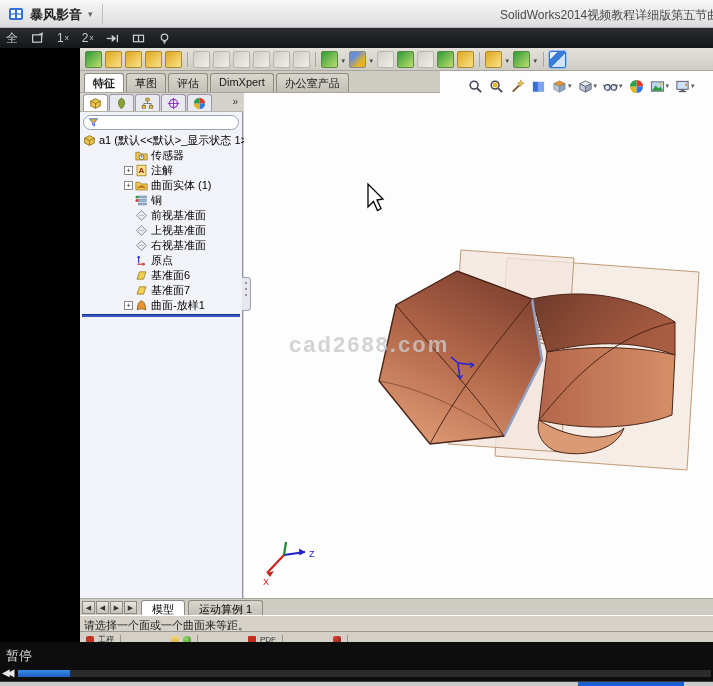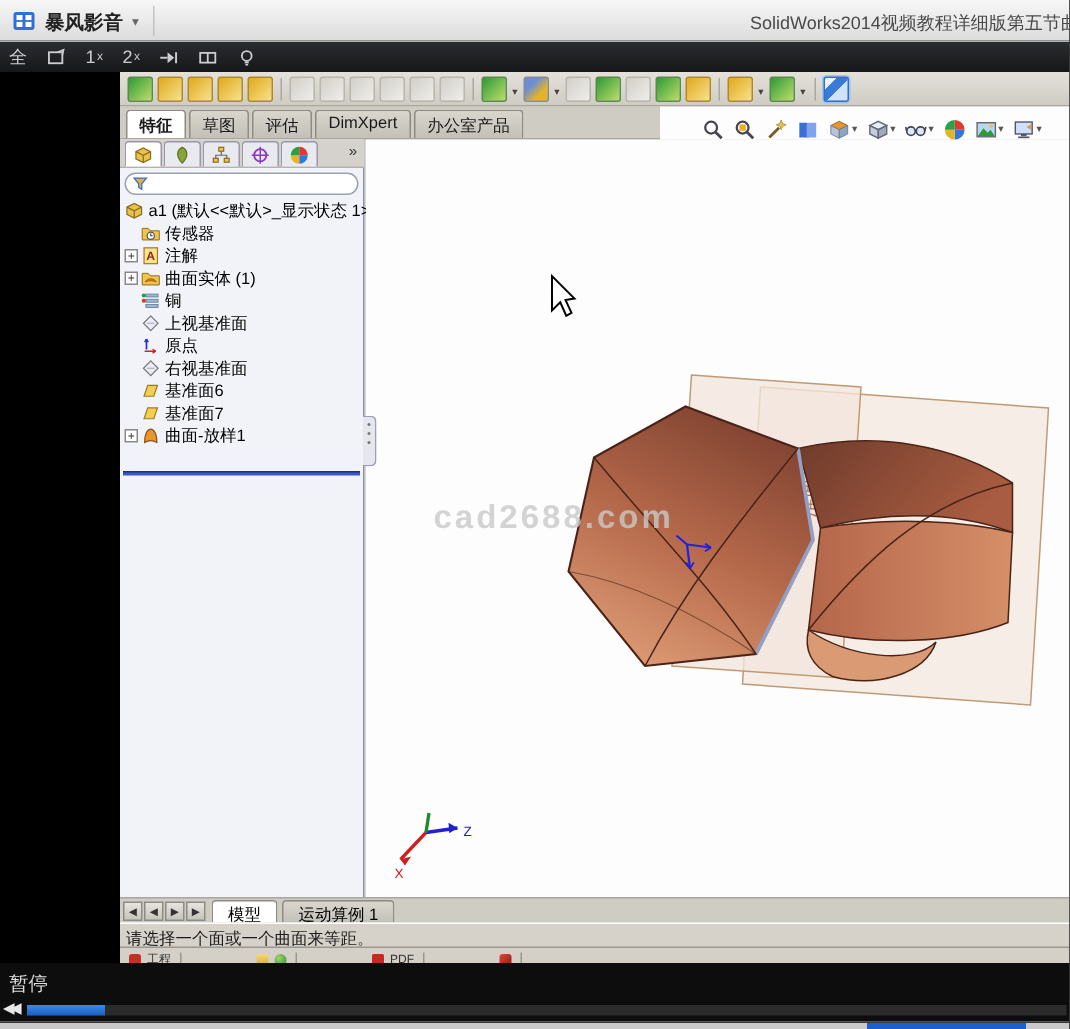--- a/index.html
+++ b/index.html
@@ -58,21 +58,21 @@
     display:flex;align-items:flex-end;padding-left:3px;border-bottom:1px solid #b5b2aa;}
   .ptab{width:25px;height:17px;border:1px solid #9a97a8;border-bottom:none;border-radius:3px 3px 0 0;
     background:#e9e9f0;display:flex;align-items:center;justify-content:center;margin-right:1px;cursor:pointer;}
   .ptab.active{background:#fff;}
   .ptab .ic{width:13px;height:13px;}
   #panel-overflow{position:absolute;right:4px;top:3px;font-size:10px;color:#333;cursor:pointer;}
   #filterbox{position:absolute;left:3px;top:22px;width:156px;height:15px;border:1px solid #9aa0b5;
     border-radius:8px;background:#fff;display:flex;align-items:center;padding-left:4px;}
   #filterbox .ic{width:11px;height:11px;}
   #tree{position:absolute;left:0;top:40px;width:163px;}
-  .trow{height:15px;display:flex;align-items:center;font-size:11px;color:#000;cursor:pointer;white-space:nowrap;}
+  .trow{height:15px;display:flex;align-items:center;font-size:11px;color:#000;cursor:pointer;white-space:nowrap;padding-left:41px;}
   .trow .ic{width:13px;height:13px;margin-right:3px;flex:none;}
   .expbox{width:9px;height:9px;border:1px solid #888;background:#fff;font-size:8px;line-height:7px;
     text-align:center;color:#333;margin:0 2px 0 3px;flex:none;}
   .expsp{width:14px;flex:none;}
   .t-root{padding-left:3px;font-size:11px;}
   #rollback{position:absolute;left:2px;top:221px;width:158px;height:3px;background:#3a57c4;border-top:1px solid #1c2f8a;}
   #splitter{position:absolute;left:162px;top:229px;width:9px;height:34px;background:#e6e6ee;
     border:1px solid #9aa0b5;border-left:none;border-radius:0 4px 4px 0;z-index:6;cursor:pointer;}
   #splitter i{display:block;width:2px;height:2px;background:#777;border-radius:50%;margin:4px auto 0;}
 
@@ -453,35 +453,42 @@
             <svg class="ic">
               <use href="#sym-material"></use>
             </svg>
             <span>铜</span>
           </div>
           <div class="trow">
             <span class="expsp"></span>
             <svg class="ic">
               <use href="#sym-refplane"></use>
             </svg>
+            <span>前视基准面</span>
+          </div>
+          <div class="trow">
+            <span class="expsp"></span>
+            <svg class="ic">
+              <use href="#sym-refplane"></use>
+            </svg>
             <span>上视基准面</span>
           </div>
           <div class="trow">
             <span class="expsp"></span>
             <svg class="ic">
+              <use href="#sym-refplane"></use>
+            </svg>
+            <span>右视基准面</span>
+          </div>
+          <div class="trow">
+            <span class="expsp"></span>
+            <svg class="ic">
               <use href="#sym-origin"></use>
             </svg>
             <span>原点</span>
-          </div>
-          <div class="trow">
-            <span class="expsp"></span>
-            <svg class="ic">
-              <use href="#sym-refplane"></use>
-            </svg>
-            <span>右视基准面</span>
           </div>
           <div class="trow">
             <span class="expsp"></span>
             <svg class="ic">
               <use href="#sym-datumplane"></use>
             </svg>
             <span>基准面6</span>
           </div>
           <div class="trow">
             <span class="expsp"></span>

